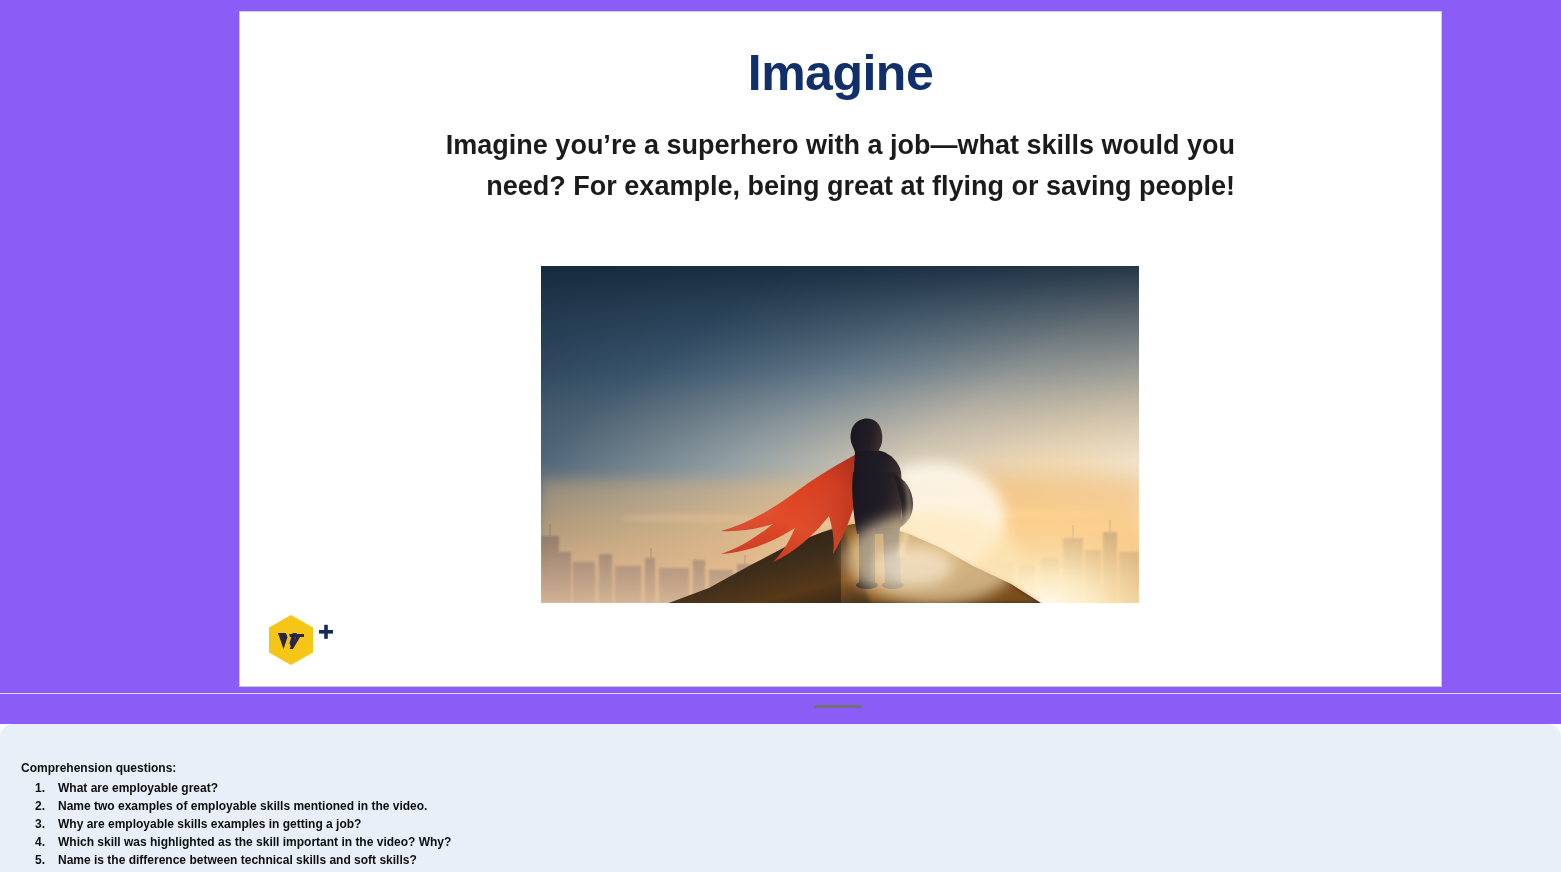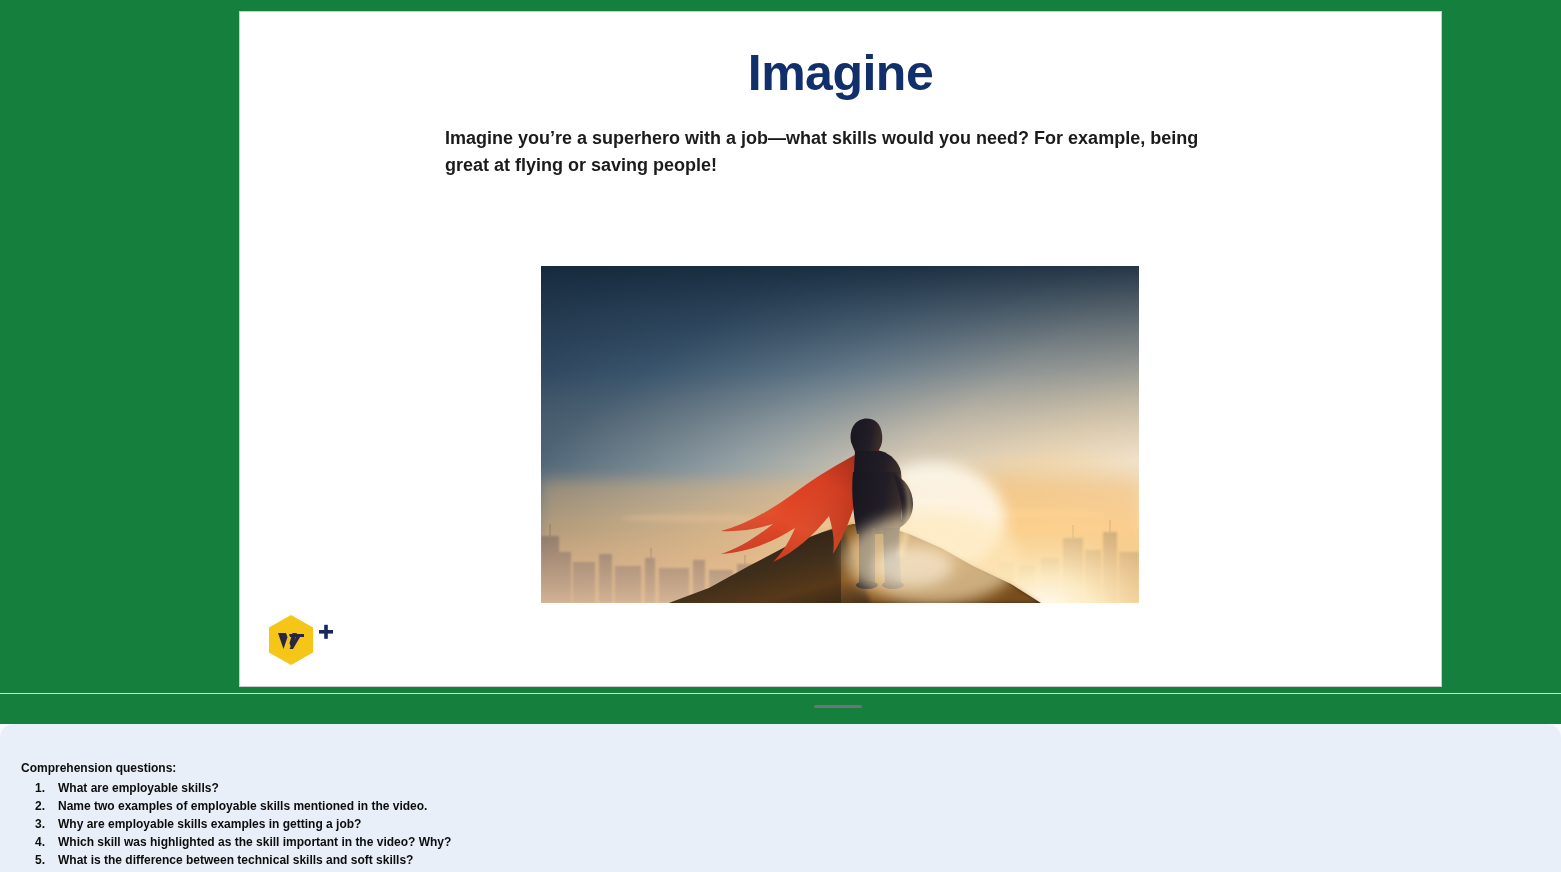--- a/index.html
+++ b/index.html
@@ -18,21 +18,21 @@
     height: 872px;
     background: #f8fafc;
   }
 
   
   .slide-stage {
     position: absolute;
     left: 0; top: 0;
     width: 1561px;
     height: 724px;
-    background: #15803d;
+    background: #8b5cf6;
   }
 
   .slide {
     position: absolute;
     left: 239px;
     top: 11px;
     width: 1203px;
     height: 676px;
     background: #ffffff;
     border: 1px solid #c9cdd1;
@@ -48,22 +48,22 @@
     letter-spacing: -0.5px;
     color: #102f6b;
     line-height: 1.1;
   }
 
   .slide-subtitle {
     position: absolute;
     left: 205px;
     width: 790px;
     top: 113px;
-    text-align: left;
-    font-size: 18px;
+    text-align: right;
+    font-size: 27px;
     font-weight: 600;
     color: #1b1b1b;
     line-height: 1.52;
   }
 
   
   .hero-figure {
     position: absolute;
     left: 301px;
     top: 254px;
@@ -351,34 +351,34 @@
 
   <div class="pane-divider"></div>
   <div class="drag-handle"></div>
 
   <div class="notes-panel">
     <div class="notes-heading">Comprehension questions:</div>
 
     <ol class="notes-list">
       <li class="notes-item">
         <span class="notes-num">1.</span>
-        <span class="notes-text">What are employable skills?</span>
+        <span class="notes-text">What are employable great?</span>
       </li>
       <li class="notes-item">
         <span class="notes-num">2.</span>
         <span class="notes-text">Name two examples of employable skills mentioned in the video.</span>
       </li>
       <li class="notes-item">
         <span class="notes-num">3.</span>
         <span class="notes-text">Why are employable skills examples in getting a job?</span>
       </li>
       <li class="notes-item">
         <span class="notes-num">4.</span>
         <span class="notes-text">Which skill was highlighted as the skill important in the video? Why?</span>
       </li>
       <li class="notes-item">
         <span class="notes-num">5.</span>
-        <span class="notes-text">What is the difference between technical skills and soft skills?</span>
+        <span class="notes-text">Name is the difference between technical skills and soft skills?</span>
       </li>
     </ol>
   </div>
 
 </div>
 
 </body></html>

